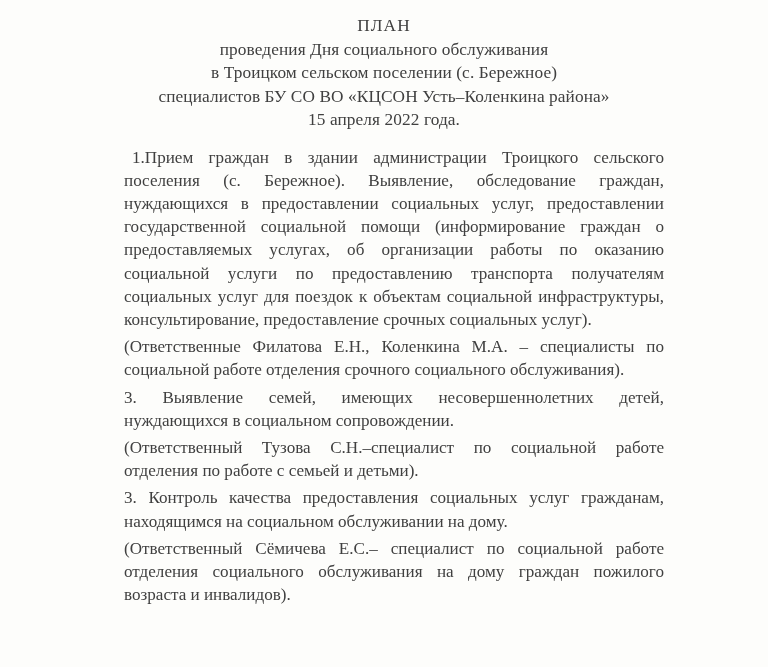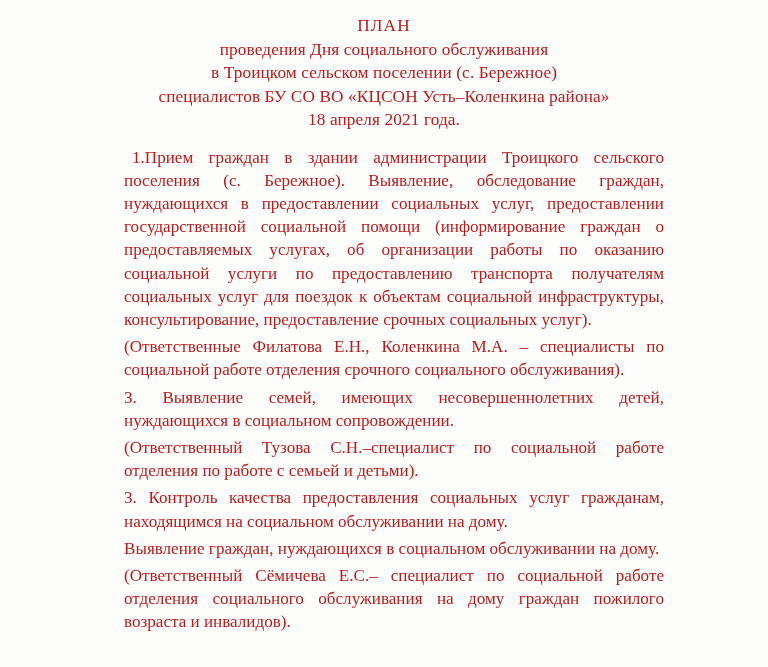--- a/index.html
+++ b/index.html
@@ -9,21 +9,21 @@
     background: #ffffff;
   }
   .page {
     position: relative;
     width: 768px;
     height: 667px;
     margin: 0;
     background: #fdfdfb;
     overflow: hidden;
     font-family: "Liberation Serif", "DejaVu Serif", serif;
-    color: #b91c1c;
+    color: #404040;
     box-sizing: border-box;
   }
   .doc-header {
     padding-top: 14px;
     text-align: center;
   }
   .doc-header .hline {
     font-size: 17.3px;
     line-height: 23.5px;
     letter-spacing: 0.1px;
@@ -53,26 +53,25 @@
 </head>
 <body>
 
 <div class="page">
 
   <div class="doc-header">
     <div class="hline title">ПЛАН</div>
     <div class="hline">проведения Дня социального обслуживания</div>
     <div class="hline">в Троицком сельском поселении (с. Бережное)</div>
     <div class="hline">специалистов БУ СО ВО «КЦСОН Усть–Коленкина района»</div>
-    <div class="hline">18 апреля 2021 года.</div>
+    <div class="hline">15 апреля 2022 года.</div>
   </div>
 
   <div class="doc-body">
     <p class="para indent">1.Прием граждан в здании администрации Троицкого сельского поселения (с. Бережное). Выявление, обследование граждан, нуждающихся в предоставлении социальных услуг, предоставлении государственной социальной помощи (информирование граждан о предоставляемых услугах, об организации работы по оказанию социальной услуги по предоставлению транспорта получателям социальных услуг для поездок к объектам социальной инфраструктуры, консультирование, предоставление срочных социальных услуг).</p>
     <p class="para">(Ответственные Филатова Е.Н., Коленкина М.А. – специалисты по социальной работе отделения срочного социального обслуживания).</p>
     <p class="para">3. Выявление семей, имеющих несовершеннолетних детей, нуждающихся в социальном сопровождении.</p>
     <p class="para">(Ответственный Тузова С.Н.–специалист по социальной работе отделения по работе с семьей и детьми).</p>
     <p class="para">3. Контроль качества предоставления социальных услуг гражданам, находящимся  на социальном обслуживании на дому.</p>
-    <p class="para">Выявление граждан, нуждающихся в социальном обслуживании на дому.</p>
     <p class="para">(Ответственный Сёмичева Е.С.– специалист по социальной работе отделения социального обслуживания на дому граждан пожилого возраста и инвалидов).</p>
   </div>
 
 </div>
 
 </body></html>

